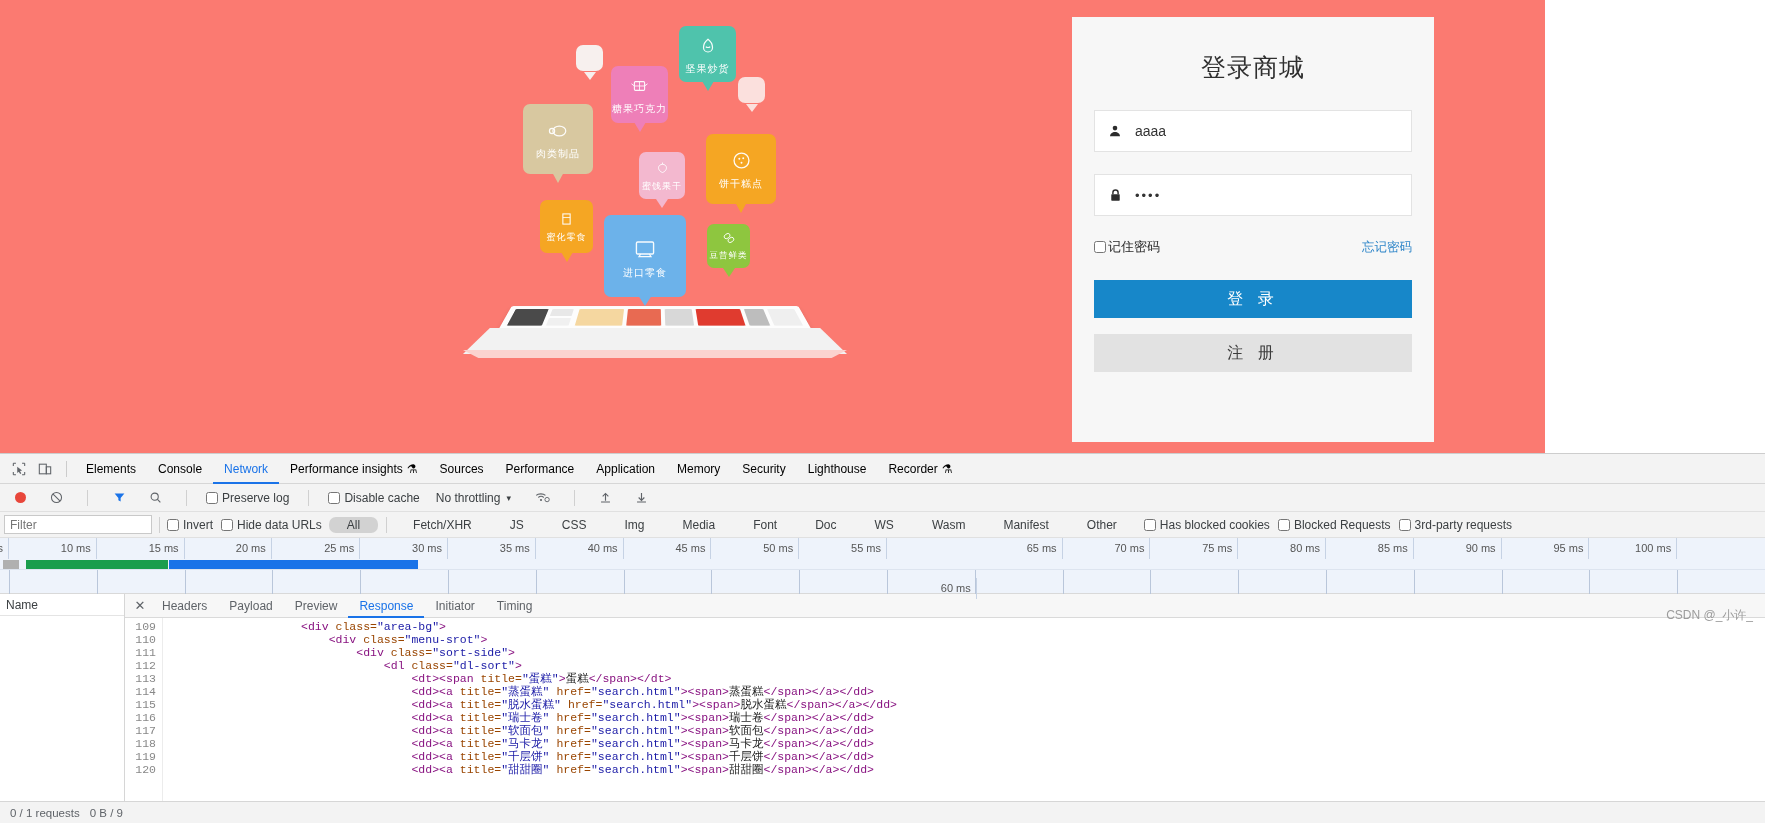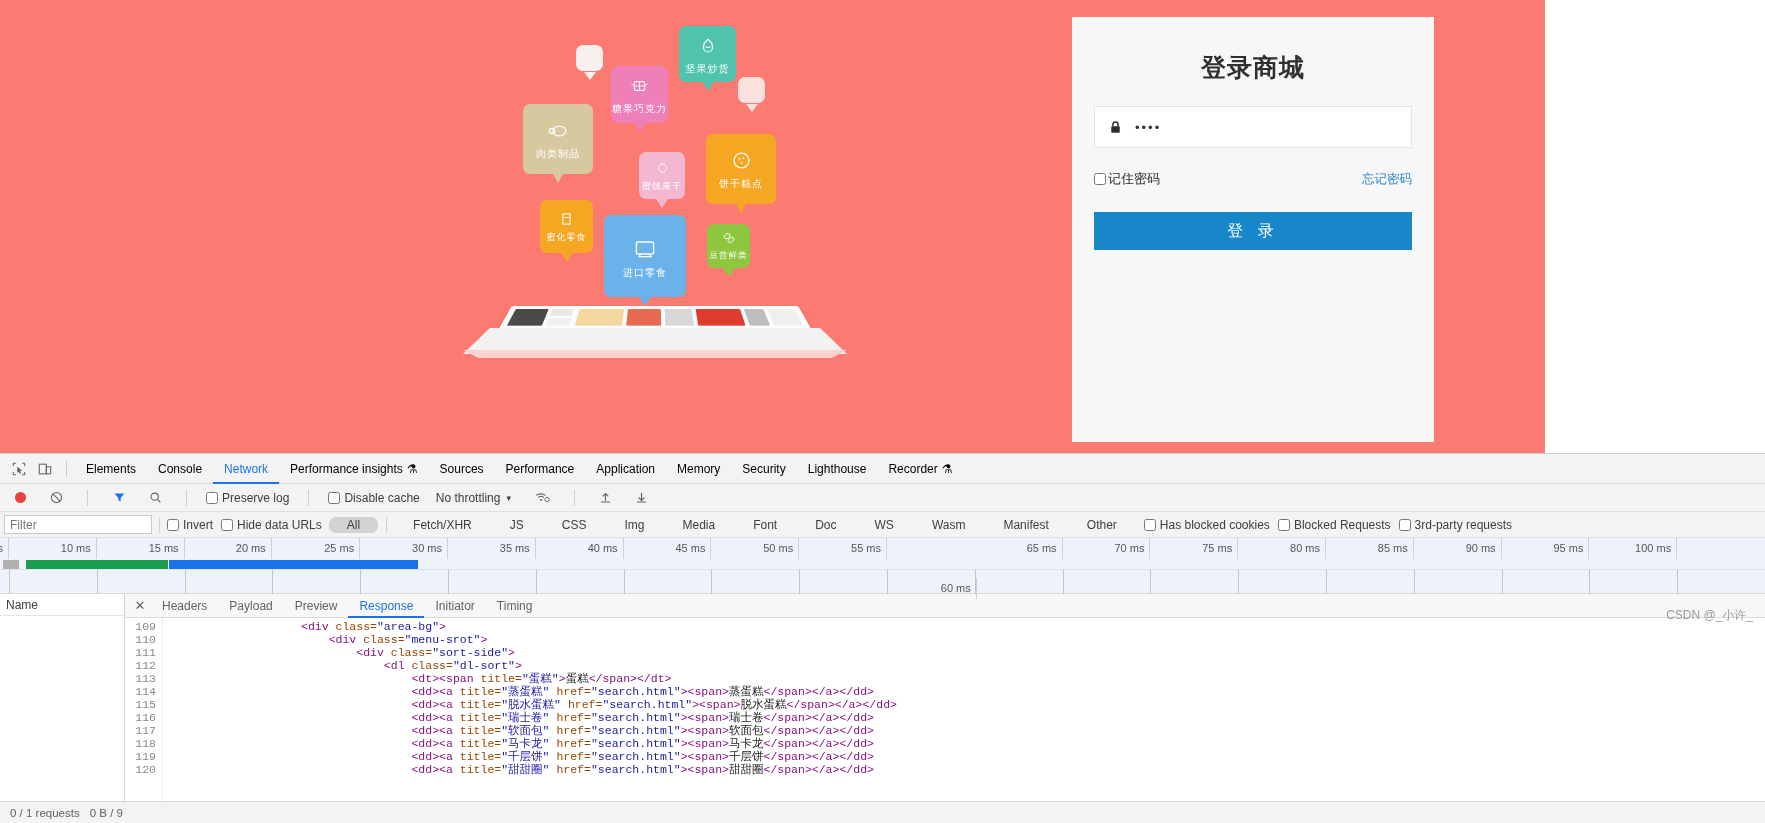--- a/index.html
+++ b/index.html
@@ -69,21 +69,21 @@
   }
   .mini-tile { position: absolute; border-radius: 1px; }
 
   
   .login-panel {
     position: absolute; left: 1072px; top: 17px; width: 362px; height: 425px;
     background: #f7f7f7;
     box-shadow: 0 0 0 0 rgba(0,0,0,0);
   }
   .login-title {
-    text-align: center; font-size: 25px; font-weight: bold; color: #2f2f2f;
+    text-align: center; font-size: 25px; font-weight: normal; color: #2f2f2f;
     padding-top: 34px; letter-spacing: 1px;
   }
   .field-wrap {
     position: relative; margin: 0 22px; margin-top: 26px;
     height: 42px; background: #fff; border: 1px solid #e3e3e3;
     display: flex; align-items: center;
   }
   .field-wrap.second { margin-top: 22px; }
   .field-icon {
     width: 40px; text-align: center; font-size: 15px; color: #3a3a3a;
@@ -361,40 +361,50 @@
         <div class="mini-tile" style="left:242px;top:5px;  width:20px; height:27px; background:#bdbdbd;"></div>
         <div class="mini-tile" style="left:266px;top:5px;  width:28px; height:27px; background:#efefef;"></div>
       </div>
       <div class="device-plinth"></div>
       <div class="device-plinth2"></div>
     </div>
 
     <div class="login-panel">
       <div class="login-title">登录商城</div>
 
+      <div class="field-wrap">
+        <span class="field-icon">
+          <svg width="14" height="14" viewBox="0 0 24 24" class="icon-svg" style="margin:auto;">
+              <circle cx="12" cy="7" r="4" fill="#2c2c2c"></circle>
+              <path d="M3.5 21c0-4.7 3.8-7.5 8.5-7.5s8.5 2.8 8.5 7.5z" fill="#2c2c2c"></path>
+            </svg>
+        </span>
+        <input class="field-input" type="text" value="aaaa" style="">
+      </div>
 
       <div class="field-wrap second">
         <span class="field-icon">
           <svg width="13" height="15" viewBox="0 0 20 22" class="icon-svg" style="margin:auto;">
               <path d="M6 9V6.5a4 4 0 118 0V9" fill="none" stroke="#2c2c2c" stroke-width="2.2"></path>
               <rect x="3.5" y="9" width="13" height="10" rx="1" fill="#2c2c2c"></rect>
             </svg>
         </span>
         <span class="field-input pwd" style="display:flex;align-items:center;">••••</span>
       </div>
 
       <div class="row-remember">
         <label class="rm-left">
           <input type="checkbox" style="">
           <span>记住密码</span>
         </label>
         <a class="forgot-link" href="#">忘记密码</a>
       </div>
 
       <button class="btn-login">登 录</button>
+      <button class="btn-register">注 册</button>
     </div>
   </div>
 
   <div class="devtools">
 
     <div class="dt-tabbar">
       <div class="dt-ico-btn">
         <svg width="14" height="14" viewBox="0 0 16 16" class="icon-svg">
             <path d="M1.5 1.5h3M11.5 1.5h3M1.5 14.5h3M11.5 14.5h3M1.5 1.5v3M14.5 1.5v3M1.5 11.5v3M14.5 11.5v3" stroke="#5f6368" stroke-width="1.2" fill="none"></path>
             <path d="M6 5.5l5.5 4.2-2.4.5 1.5 2.6-1.3.8-1.5-2.6-1.8 1.7z" fill="#5f6368"></path>

